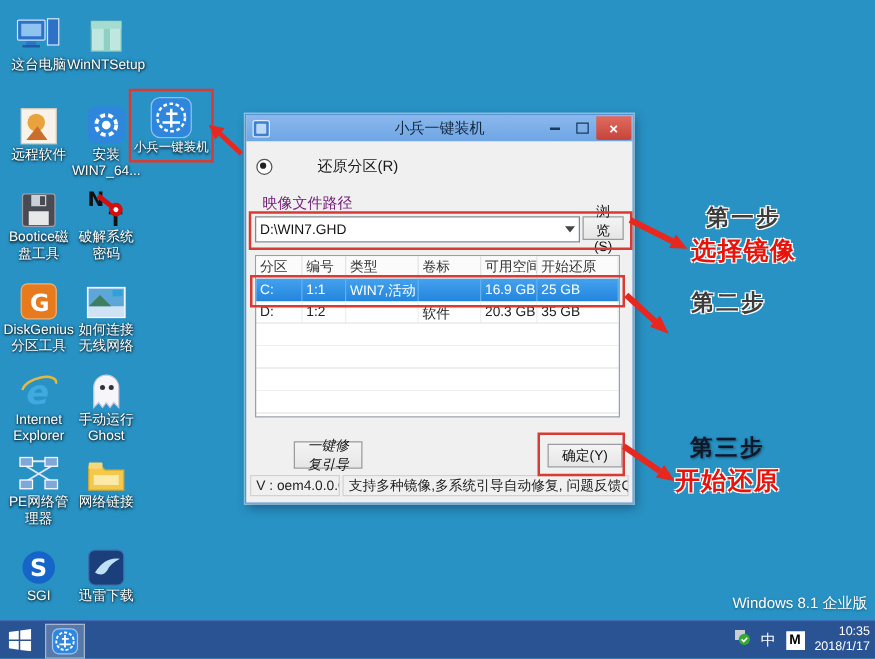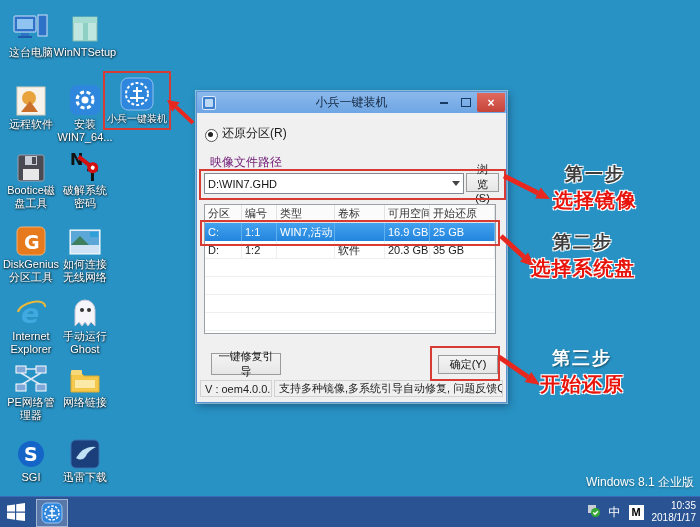--- a/index.html
+++ b/index.html
@@ -24,21 +24,21 @@
   #dlg-title .t-icon{width:12px;height:12px;margin-left:5px;background:#3f7fd0;border:1px solid #dceafc;border-radius:2px;
        position:relative;}
   #dlg-title .t-icon::after{content:"";position:absolute;left:2px;top:2px;right:2px;bottom:2px;background:#bcd9f6;border-radius:1px;}
   #dlg-title .t-text{position:absolute;left:0;right:0;text-align:center;font-size:12px;color:#14273f;}
   .winbtns{position:absolute;right:1px;top:1px;height:19px;display:flex;align-items:stretch;z-index:2;}
   .winbtn{width:22px;display:flex;align-items:center;justify-content:center;font-size:11px;color:#173a63;cursor:pointer;}
   .winbtn .dash{width:8px;height:2px;background:#173a63;}
   .winbtn .sq{width:8px;height:7px;border:1px solid #173a63;}
   .winbtn.close{width:28px;background:linear-gradient(#e06a5f,#c6443a);color:#fff;font-size:12px;font-weight:bold;border-radius:0 0 2px 2px;}
 
-  .radio{position:absolute;display:flex;align-items:flex-end;font-size:12px;color:#1a1a1a;cursor:pointer;}
+  .radio{position:absolute;display:flex;align-items:center;font-size:12px;color:#1a1a1a;cursor:pointer;gap:32px;}
   .radio .circ{width:11px;height:11px;border:1px solid #555;border-radius:50%;background:#fff;margin-right:4px;position:relative;}
   .radio.sel .circ::after{content:"";position:absolute;left:2px;top:2px;width:5px;height:5px;border-radius:50%;background:#222;}
 
   .form-label{position:absolute;font-size:12px;color:#701a75;}
 
   .combo{position:absolute;background:#fff;border:1px solid #828790;display:flex;align-items:center;cursor:pointer;}
   .combo .val{flex:1;font-size:11px;padding-left:3px;color:#111;white-space:nowrap;overflow:hidden;}
   .combo .arr{width:14px;display:flex;align-items:center;justify-content:center;}
   .combo .arr::after{content:"";border-left:4px solid transparent;border-right:4px solid transparent;border-top:5px solid #444;}
 
@@ -59,21 +59,21 @@
   
   #statusbar{position:absolute;left:3px;right:3px;top:288px;height:17px;display:flex;font-size:11px;color:#222;}
   #statusbar .cell{border:1px solid #d2d2d2;background:#f0f0f0;display:flex;align-items:center;padding:0 4px;white-space:nowrap;overflow:hidden;}
   #statusbar .ver{width:62px;margin-right:2px;}
   #statusbar .info{flex:1;}
 
   
   .step-note{position:absolute;z-index:40;text-align:center;pointer-events:none;}
   .step-note .step{font-size:18px;font-weight:bold;color:#3c3c3c;letter-spacing:2px;
       text-shadow:-1px -1px 0 #fff,1px -1px 0 #fff,-1px 1px 0 #fff,1px 1px 0 #fff;}
-  .step-note.lightstep .step{color:#ffffff;text-shadow:1px 1px 2px rgba(0,0,0,.45);}
+  .step-note.lightstep .step{color:#0f172a;text-shadow:1px 1px 2px rgba(0,0,0,.45);}
   .step-note .action{font-size:20px;font-weight:bold;color:#e8140c;letter-spacing:1px;margin-top:1px;
       text-shadow:-1px -1px 0 #fff,1px -1px 0 #fff,-1px 1px 0 #fff,1px 1px 0 #fff;}
 
   #arrows{position:absolute;left:0;top:0;z-index:35;pointer-events:none;}
 
   
   #taskbar{position:absolute;left:0;bottom:0;width:700px;height:30px;background:#2A5393;border-top:1px solid #3a69b5;z-index:20;}
   #startbtn{position:absolute;left:5px;top:5px;width:22px;height:20px;display:flex;align-items:center;justify-content:center;cursor:pointer;}
   #task-app{position:absolute;left:36px;top:2px;width:30px;height:26px;background:rgba(255,255,255,.22);
             border:1px solid rgba(255,255,255,.45);display:flex;align-items:center;justify-content:center;cursor:pointer;}
@@ -311,21 +311,21 @@
       <div class="trow">
         <span class="c">D:</span>
         <span class="c">1:2</span>
         <span class="c"></span>
         <span class="c">软件</span>
         <span class="c">20.3 GB</span>
         <span class="c">35 GB</span>
       </div>
     </div>
 
-    <button class="btn" style="left:14px;top:261px;width:70px;height:22px;">一键修复引导</button>
+    <button class="btn" style="left:38px;top:261px;width:55px;height:22px;font-style:italic;">一键修复引导</button>
     <button class="btn" style="left:241px;top:263px;width:60px;height:19px;">确定(Y)</button>
 
     <div id="statusbar">
       <span class="cell ver">V : oem4.0.0.0</span>
       <span class="cell info">支持多种镜像,多系统引导自动修复, 问题反馈QQ群:606616468</span>
     </div>
   </div>
 
   <div class="hlbox" style="left:103px;top:71px;width:64px;height:55px;"></div>
   <div class="hlbox" style="left:199px;top:169px;width:303px;height:27px;"></div>
@@ -344,21 +344,20 @@
       <polygon points="540,385 531.3,372 524.7,382" stroke="none"></polygon>
     </g>
   </svg>
 
   <div class="step-note" style="left:545px;top:162px;width:100px;">
     <div class="step">第一步</div>
     <div class="action">选择镜像</div>
   </div>
   <div class="step-note" style="left:528px;top:230px;width:110px;">
     <div class="step">第二步</div>
-    <div class="action">选择系统盘</div>
   </div>
   <div class="step-note lightstep" style="left:532px;top:346px;width:100px;">
     <div class="step">第三步</div>
     <div class="action">开始还原</div>
   </div>
 
   <div id="watermark">Windows 8.1 企业版</div>
 
   <div id="taskbar">
     <div id="startbtn">

